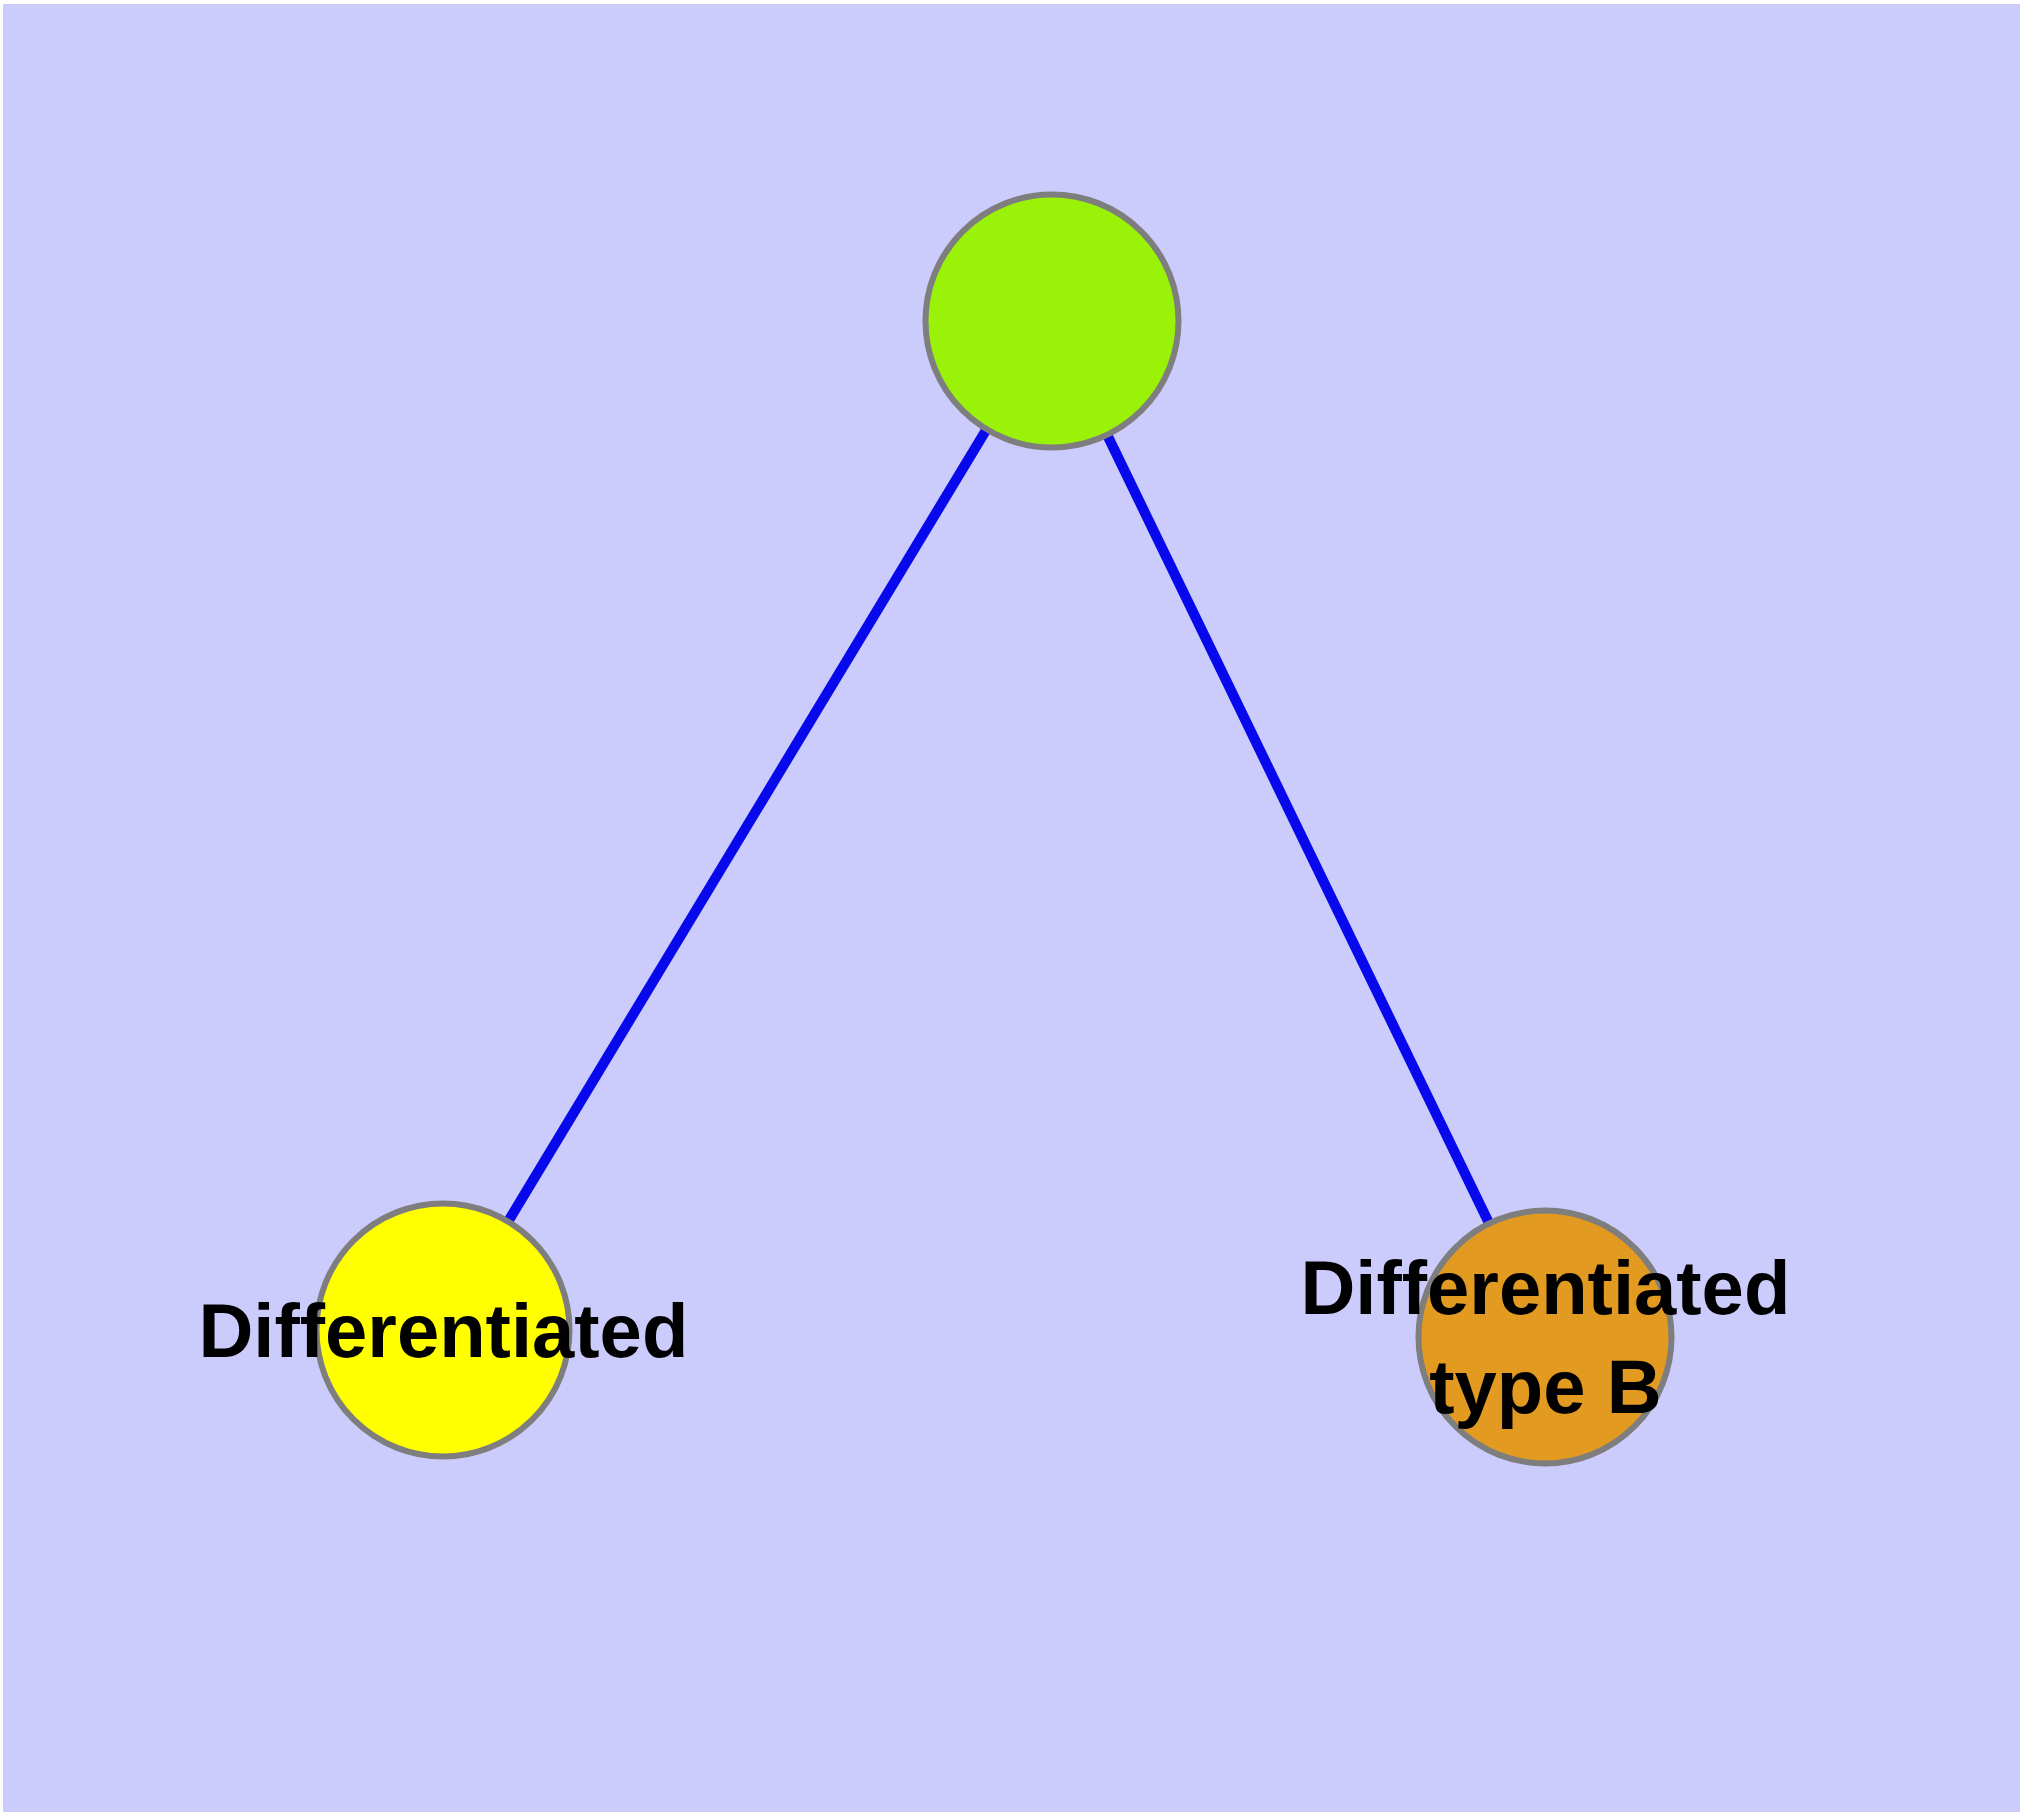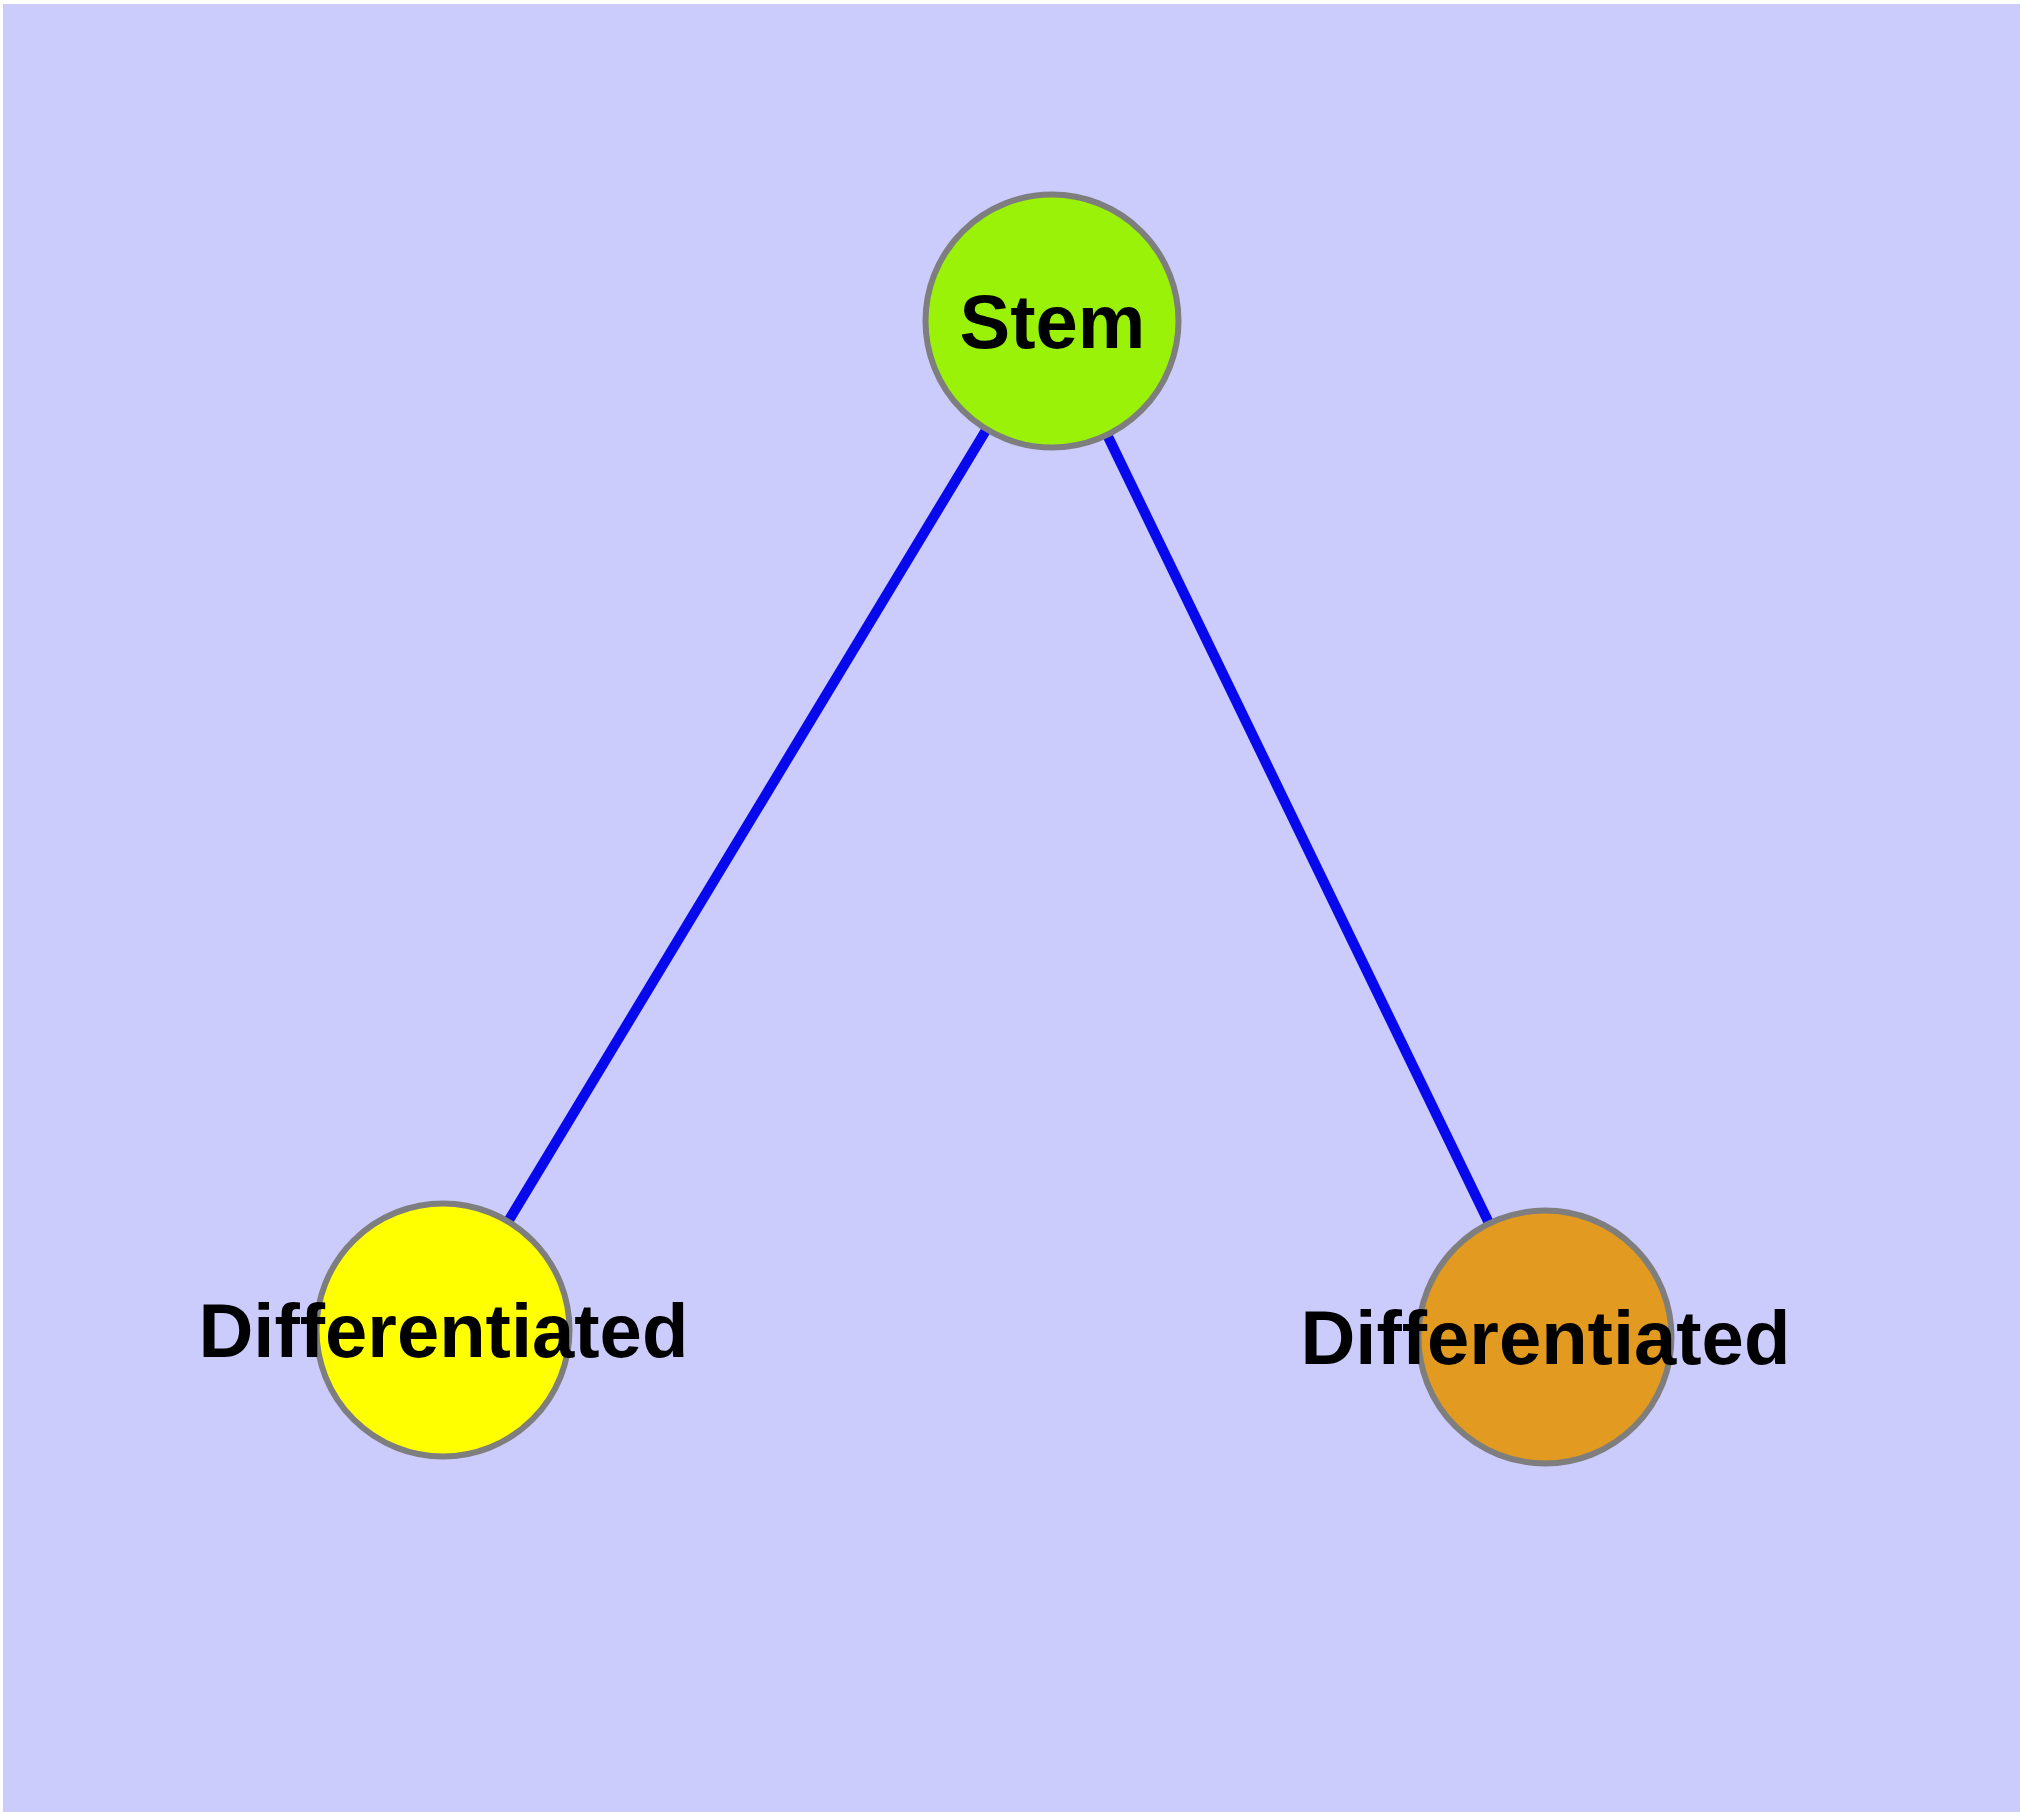--- a/index.html
+++ b/index.html
@@ -62,26 +62,24 @@
 
   <svg class="edges-layer" viewBox="0 0 2380 2133" preserveAspectRatio="none">
     <line x1="1238" y1="374" x2="519" y2="1564" stroke-width="12"></line>
     <line x1="1238" y1="374" x2="1819" y2="1573" stroke-width="12"></line>
   </svg>
 
   <div class="node" style="left: 1049px; top: 317px; width: 259px; height: 259px; border-width: 6px; background: rgb(154, 242, 8);"></div>
   <div class="node" style="left: 440px; top: 1326px; width: 259px; height: 259px; border-width: 6px; background: rgb(255, 255, 0);"></div>
   <div class="node" style="left: 1542px; top: 1333px; width: 259px; height: 259px; border-width: 6px; background: rgb(226, 154, 32);"></div>
 
-  <div class="node-label" style="left: 1049px; top: 317px;">
-    <span class="line">Stem</span>
-  </div>
 
   <div class="node-label" style="left: 440px; top: 1326px;">
     <span class="line">Differentiated</span>
   </div>
 
   <div class="node-label" style="left: 1542px; top: 1333px;">
     <span class="line">Differentiated</span>
+    <span class="line">type B</span>
   </div>
 
 </div>
 
 
 </body></html>

